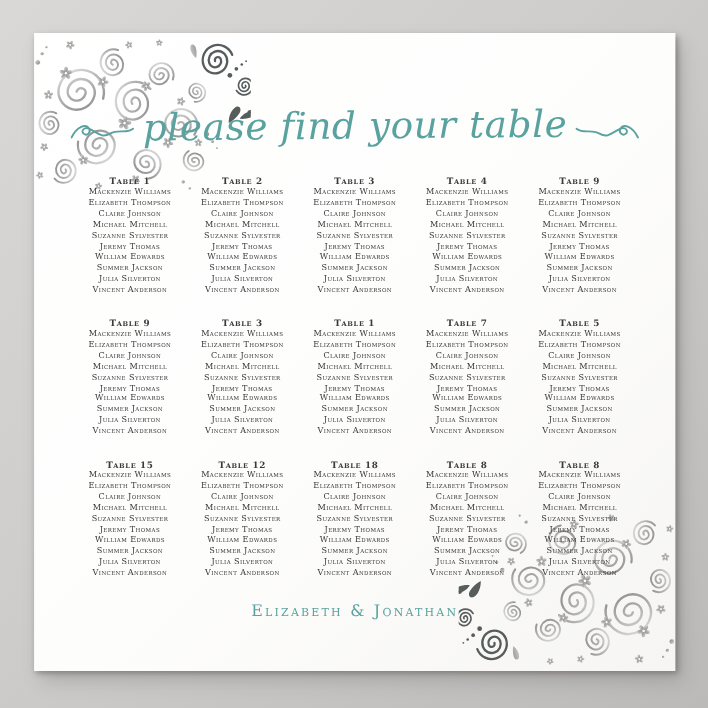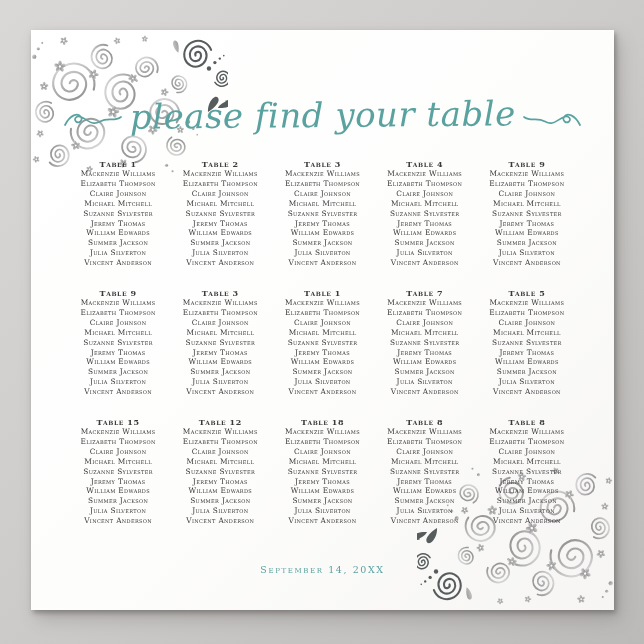--- a/index.html
+++ b/index.html
@@ -396,14 +396,14 @@
         <div class="guest">Michael Mitchell</div>
         <div class="guest">Suzanne Sylvester</div>
         <div class="guest">Jeremy Thomas</div>
         <div class="guest">William Edwards</div>
         <div class="guest">Summer Jackson</div>
         <div class="guest">Julia Silverton</div>
         <div class="guest">Vincent Anderson</div>
       </div>
     </div>
 
-  <div class="event-date">September 14, 20XX</div>
+  <div class="couple">Elizabeth &amp; Jonathan</div>
 </div>
 
 </body></html>

